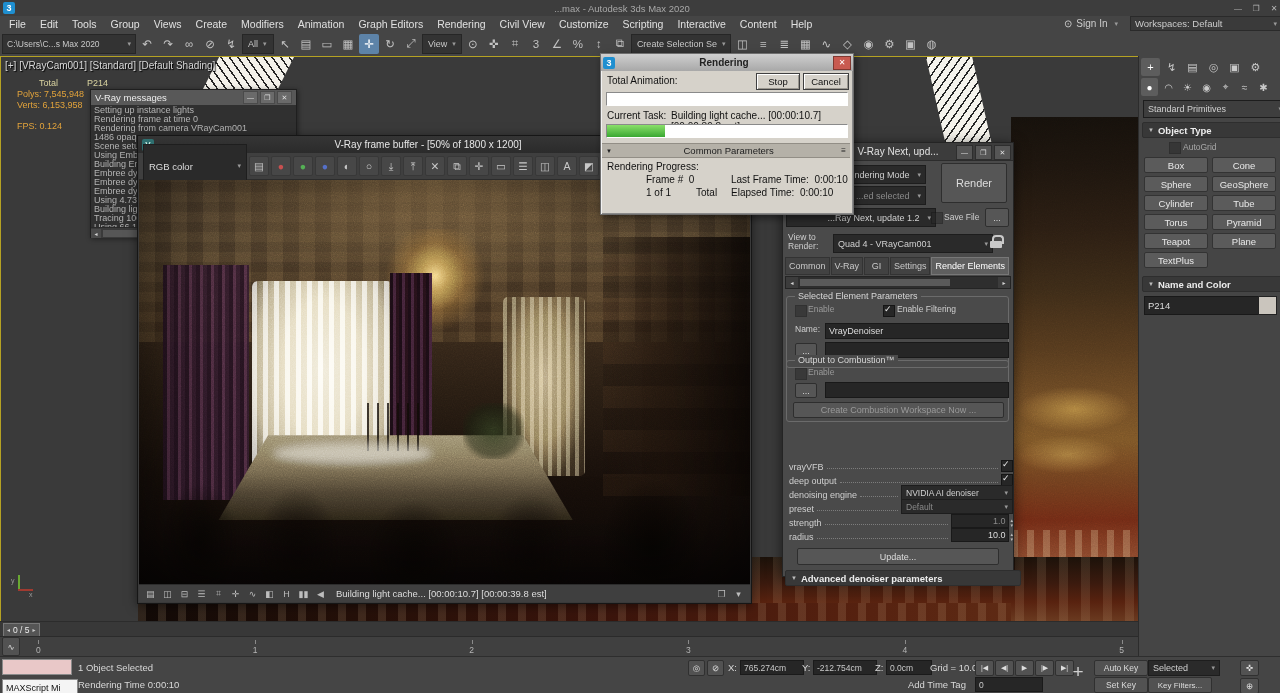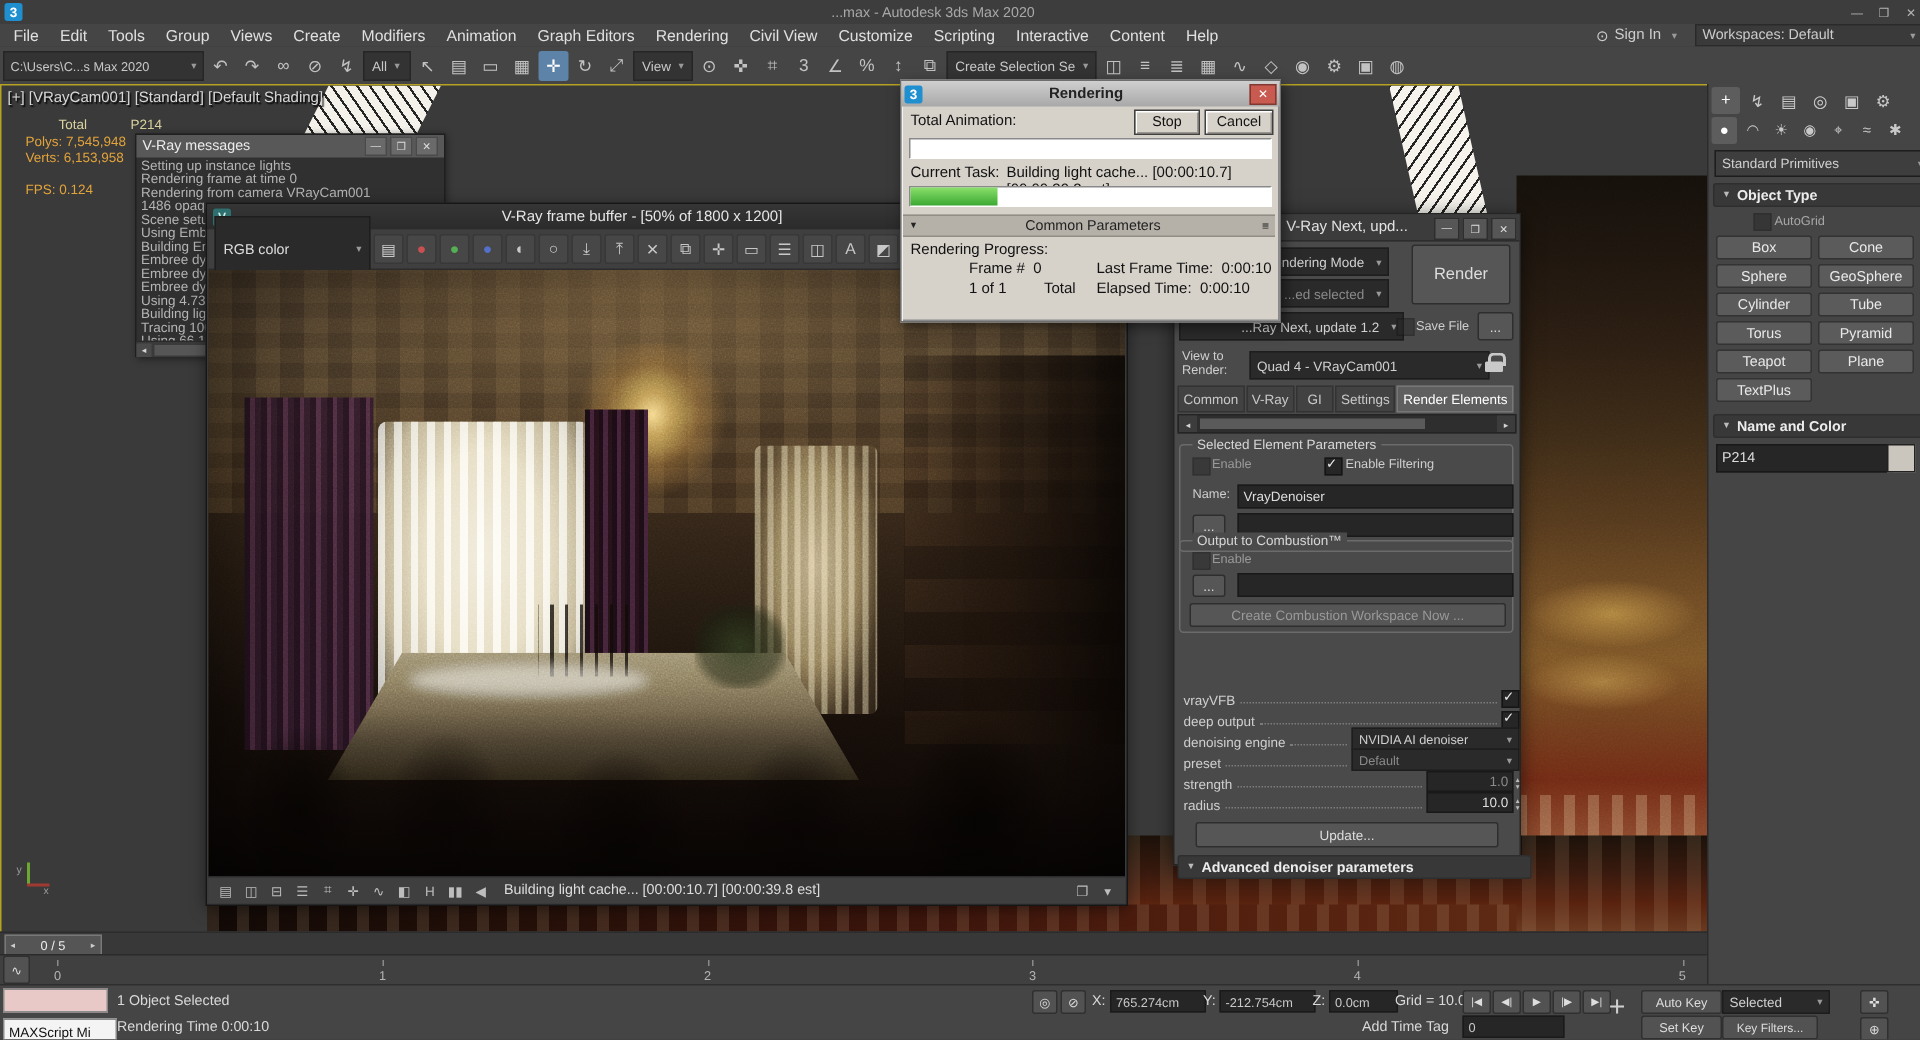--- a/index.html
+++ b/index.html
@@ -200,21 +200,21 @@
   .cpi.cp-active{background:#5d5d5d;border-radius:2px;color:#fff}
   .cp-row{position:absolute;display:flex;gap:2px}
   .cp-grid{position:absolute;display:grid;grid-template-columns:1fr 1fr;gap:3px 4px}
   .cp-btn{height:16px;background:#5b5b5b;border:1px solid #333;border-radius:2px;font-size:9.5px;
           color:#e9e9e9;display:flex;align-items:center;justify-content:center}
   .cp-dd{background:#3e3e3e}
 
   
   .ts{background:#383838;border-top:1px solid #2c2c2c;display:flex;align-items:center;padding:0 3px}
   .ts-thumb{display:flex;align-items:center;background:#555;border:1px solid #787878;height:12px;
-            font-size:8.5px;color:#eeeeee;gap:17px;padding:0 3px}
+            font-size:8.5px;color:#eeeeee;gap:3px;padding:0 3px}
   .ts-arr{font-size:6px;color:#cccccc}
   .ruler{position:relative;background:#404040;border-top:1px solid #2b2b2b;display:flex;align-items:flex-end}
   .ticks{display:flex;justify-content:space-between;flex:1;padding:0 14px 2px 14px}
   .tick{position:relative;font-size:8.5px;color:#b5b5b5}
   .tick::before{content:"";position:absolute;left:50%;top:-5px;width:1px;height:4px;background:#8a8a8a}
 
   
   .statusbar{background:#454545;border-top:1px solid #2e2e2e}
   .sfld{position:absolute;background:#262626;border:1px solid #1a1a1a;color:#c9c9c9;font-size:8.5px;
         display:flex;align-items:center;padding:0 3px}

